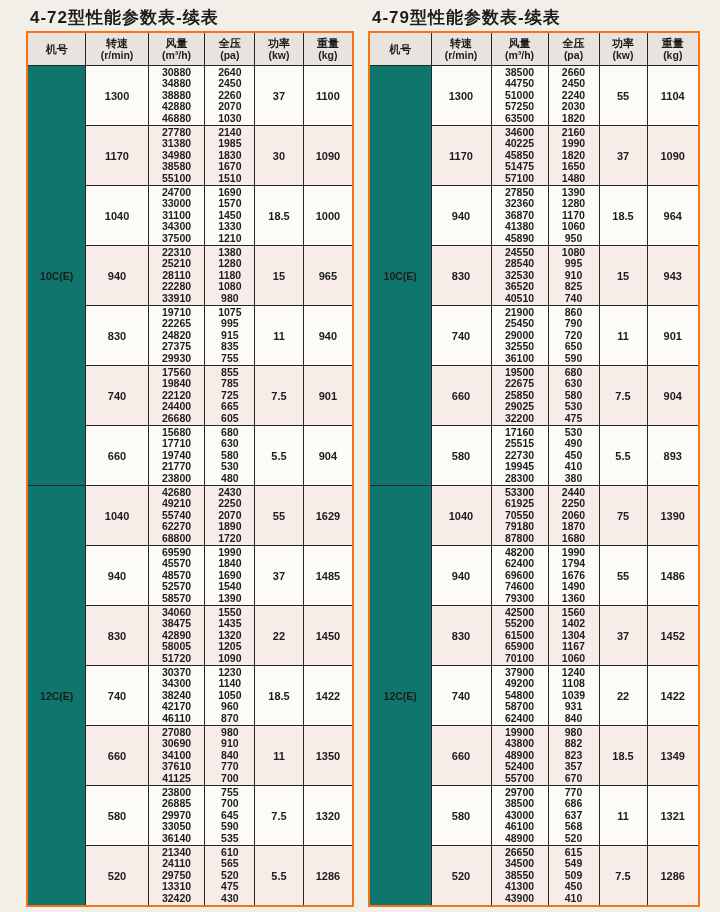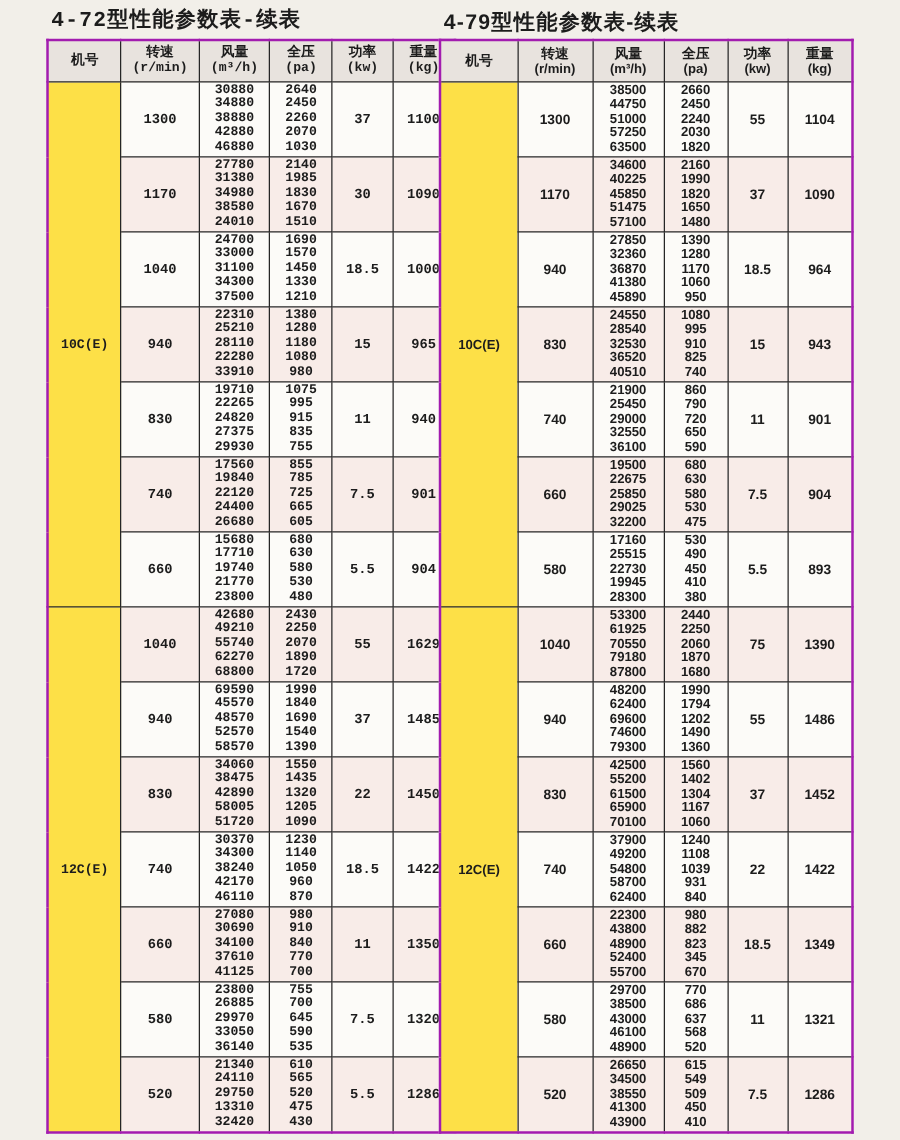--- a/index.html
+++ b/index.html
@@ -5,40 +5,40 @@
   html,body{margin:0;padding:0;}
   body{
     width:720px;height:912px;
     background:#f2efe9;
     font-family:"Liberation Sans","DejaVu Sans",sans-serif;
     color:#1c1c1c;
     -webkit-font-smoothing:antialiased;
   }
   .page{position:relative;width:720px;height:912px;overflow:hidden;}
   .table-wrap{position:absolute;top:8px;}
-  .table-wrap.left{left:37px;width:328px;font-family:Liberation Mono, monospace;}
-  .table-wrap.right{left:351px;width:332px;}
+  .table-wrap.left{left:26px;width:328px;}
+  .table-wrap.right{left:368px;width:332px;}
   .tbl-title{
     font-size:17px;font-weight:bold;letter-spacing:1px;
     margin:0 0 3px 4px;line-height:20px;white-space:nowrap;
   }
   table.perf{
     border-collapse:collapse;table-layout:fixed;width:100%;
-    border:2px solid #a21caf;background:#fcfbf8;
+    border:2px solid #f97316;background:#fcfbf8;
   }
   table.perf th, table.perf td{
     border:1px solid #262626;
     text-align:center;vertical-align:middle;
     font-weight:bold;padding:0;
   }
   table.perf th{
     height:32px;background:#e8e3de;font-size:11px;line-height:12.5px;
   }
   table.perf th .unit{font-size:10.5px;font-weight:bold;}
-  td.machine{background:#fde047;font-size:11.5px;}
+  td.machine{background:#0f766e;font-size:11.5px;}
   tr.grp td{height:59px;font-size:10.5px;}
   tr.grp td.vals div{line-height:11.4px;}
   tr.grp td.speed,tr.grp td.power,tr.grp td.weight{font-size:11px;}
   tr.grp.pink td.shade{background:#f8ece8;}
   tr.grp.white td.shade{background:#fcfbf8;}
 </style>
 </head>
 <body>
 
 <div class="page">
@@ -102,21 +102,21 @@
             <td class="power shade">37</td>
             <td class="weight shade">1100</td>
           </tr>
           <tr class="grp pink">
             <td class="speed shade">1170</td>
             <td class="vals shade">
               <div>27780</div>
               <div>31380</div>
               <div>34980</div>
               <div>38580</div>
-              <div>24010</div>
+              <div>55100</div>
             </td>
             <td class="vals shade">
               <div>2140</div>
               <div>1985</div>
               <div>1830</div>
               <div>1670</div>
               <div>1510</div>
             </td>
             <td class="power shade">30</td>
             <td class="weight shade">1090</td>
@@ -552,21 +552,21 @@
             <td class="vals shade">
               <div>48200</div>
               <div>62400</div>
               <div>69600</div>
               <div>74600</div>
               <div>79300</div>
             </td>
             <td class="vals shade">
               <div>1990</div>
               <div>1794</div>
-              <div>1202</div>
+              <div>1676</div>
               <div>1490</div>
               <div>1360</div>
             </td>
             <td class="power shade">55</td>
             <td class="weight shade">1486</td>
           </tr>
           <tr class="grp pink">
             <td class="speed shade">830</td>
             <td class="vals shade">
               <div>42500</div>
@@ -600,31 +600,31 @@
               <div>1039</div>
               <div>931</div>
               <div>840</div>
             </td>
             <td class="power shade">22</td>
             <td class="weight shade">1422</td>
           </tr>
           <tr class="grp pink">
             <td class="speed shade">660</td>
             <td class="vals shade">
-              <div>22300</div>
+              <div>19900</div>
               <div>43800</div>
               <div>48900</div>
               <div>52400</div>
               <div>55700</div>
             </td>
             <td class="vals shade">
               <div>980</div>
               <div>882</div>
               <div>823</div>
-              <div>345</div>
+              <div>357</div>
               <div>670</div>
             </td>
             <td class="power shade">18.5</td>
             <td class="weight shade">1349</td>
           </tr>
           <tr class="grp white">
             <td class="speed shade">580</td>
             <td class="vals shade">
               <div>29700</div>
               <div>38500</div>

